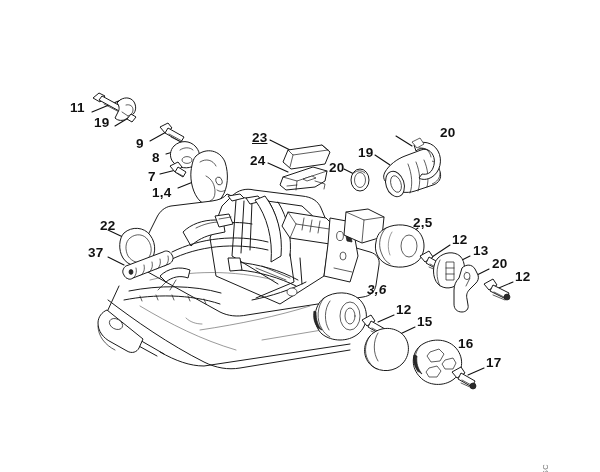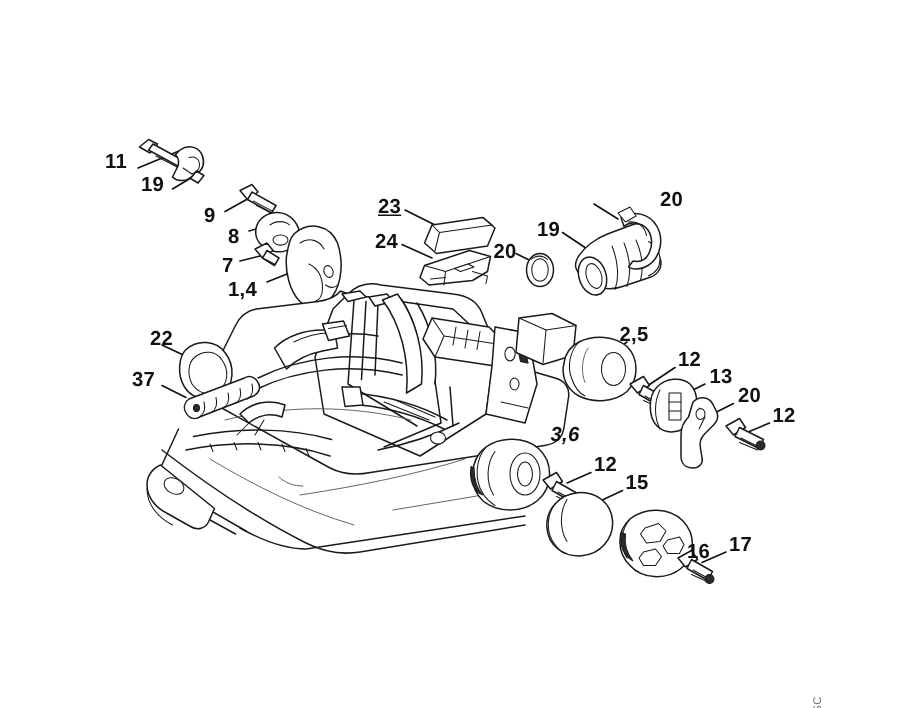--- a/index.html
+++ b/index.html
@@ -365,20 +365,20 @@
   <span class="callout-label" style="left:358px; top:146px;">19</span>
   <span class="callout-label" style="left:392px; top:126px;margin-left:48px;">20</span>
   <span class="callout-label" style="left:413px; top:216px;">2,5</span>
   <span class="callout-label" style="left:452px; top:233px;">12</span>
   <span class="callout-label" style="left:473px; top:244px;">13</span>
   <span class="callout-label" style="left:492px; top:257px;">20</span>
   <span class="callout-label" style="left:515px; top:270px;">12</span>
   <span class="callout-label" style="left:367px; top:283px;font-style:italic;">3,6</span>
   <span class="callout-label" style="left:396px; top:303px;">12</span>
   <span class="callout-label" style="left:417px; top:315px;">15</span>
-  <span class="callout-label" style="left:458px; top:337px;margin-top:24px;">16</span>
+  <span class="callout-label" style="left:458px; top:337px;">16</span>
   <span class="callout-label" style="left:486px; top:356px;">17</span>
   <span class="callout-label" style="left:100px;  top:219px;">22</span>
   <span class="callout-label" style="left:88px;  top:246px;">37</span>
 
   <div class="watermark">127ET066 SC</div>
 
 </div>
 
 </body></html>

